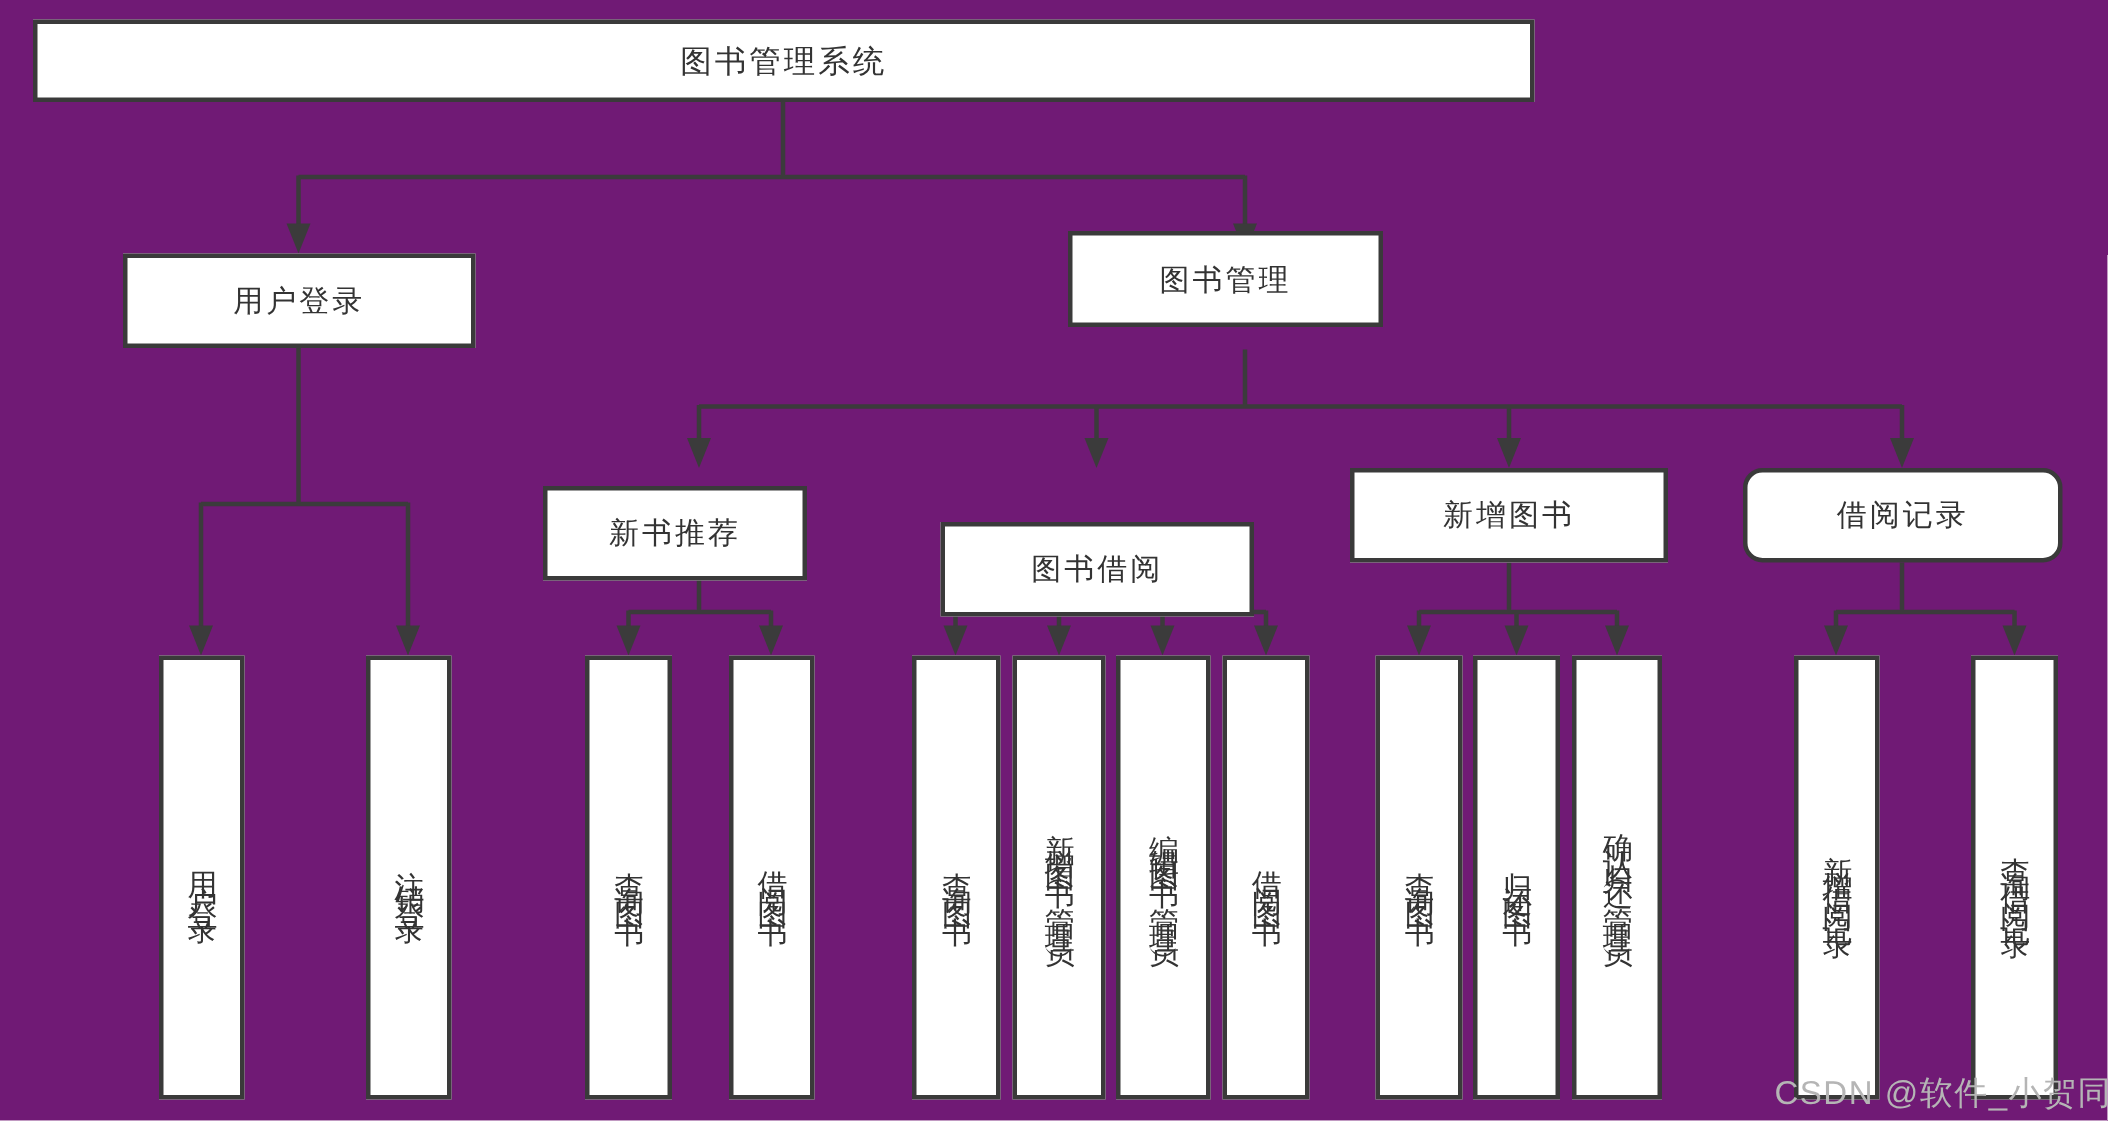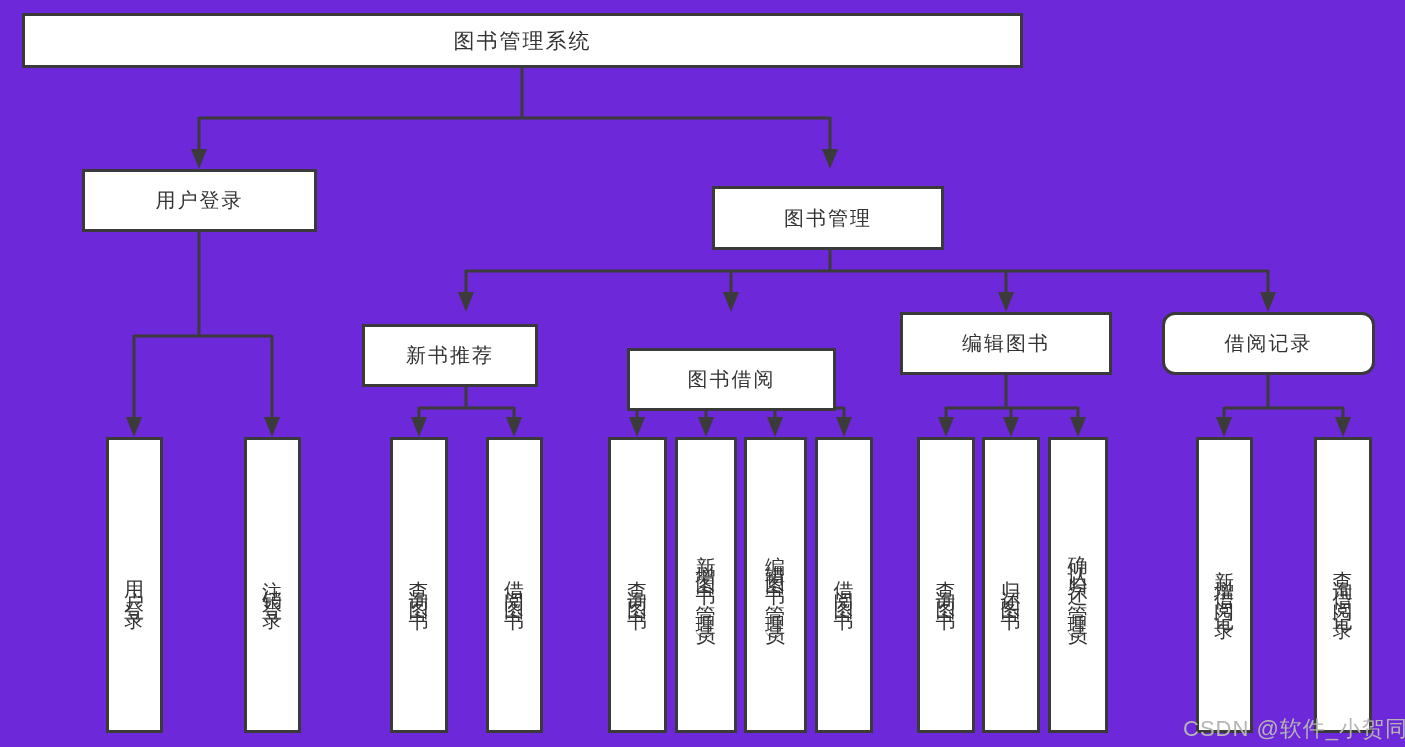--- a/index.html
+++ b/index.html
@@ -1,19 +1,19 @@
 <!DOCTYPE html>
 <html><head>
 <meta charset="utf-8">
 <style>
   html,body { margin:0; padding:0; background:#ffffff; }
   #canvas {
     position:relative;
     width:1405px; height:747px;
-    background:#6d28d9;
+    background:#701a75;
     font-family:"Liberation Sans","DejaVu Sans",sans-serif;
     overflow:hidden;
     text-align:center;
   }
   #wires { position:absolute; left:0; top:0; width:1405px; height:747px; }
   .box {
     position:absolute;
     background:#ffffff;
     border:3px solid #3a3a3a;
     box-sizing:border-box;
@@ -79,25 +79,25 @@
       <polygon points="1003,417 1019,417 1011,437"></polygon>
       <polygon points="1070,417 1086,417 1078,437"></polygon>
       <polygon points="1216,417 1232,417 1224,437"></polygon>
       <polygon points="1335,417 1351,417 1343,437"></polygon>
     </g>
   </svg>
 
   <div class="box hbox root-box" style="left:22px;top:13px;width:1001px;height:55px;">图书管理系统</div>
 
   <div class="box hbox" style="left:82px;top:169px;width:235px;height:63px;">用户登录</div>
-  <div class="box hbox" style="left:712px;top:186px;width:232px;height:64px;">图书管理</div>
+  <div class="box hbox" style="left:712px;top:154px;width:210px;height:64px;">图书管理</div>
 
   <div class="box hbox" style="left:362px;top:324px;width:176px;height:63px;">新书推荐</div>
   <div class="box hbox" style="left:627px;top:312px;width:209px;height:63px;margin-top:36px;">图书借阅</div>
-  <div class="box hbox" style="left:900px;top:312px;width:212px;height:63px;">编辑图书</div>
+  <div class="box hbox" style="left:900px;top:312px;width:212px;height:63px;">新增图书</div>
   <div class="box hbox" style="left:1162px;top:312px;width:213px;height:63px;border-radius:13px;">借阅记录</div>
 
   <div class="box vbox" style="left:106px;top:437px;width:57px;height:296px;">用户登录</div>
   <div class="box vbox" style="left:244px;top:437px;width:57px;height:296px;">注销登录</div>
 
   <div class="box vbox" style="left:390px;top:437px;width:58px;height:296px;">查询图书</div>
   <div class="box vbox" style="left:486px;top:437px;width:57px;height:296px;">借阅图书</div>
 
   <div class="box vbox" style="left:608px;top:437px;width:59px;height:296px;">查询图书</div>
   <div class="box vbox" style="left:675px;top:437px;width:62px;height:296px;">新增图书（管理员）</div>

